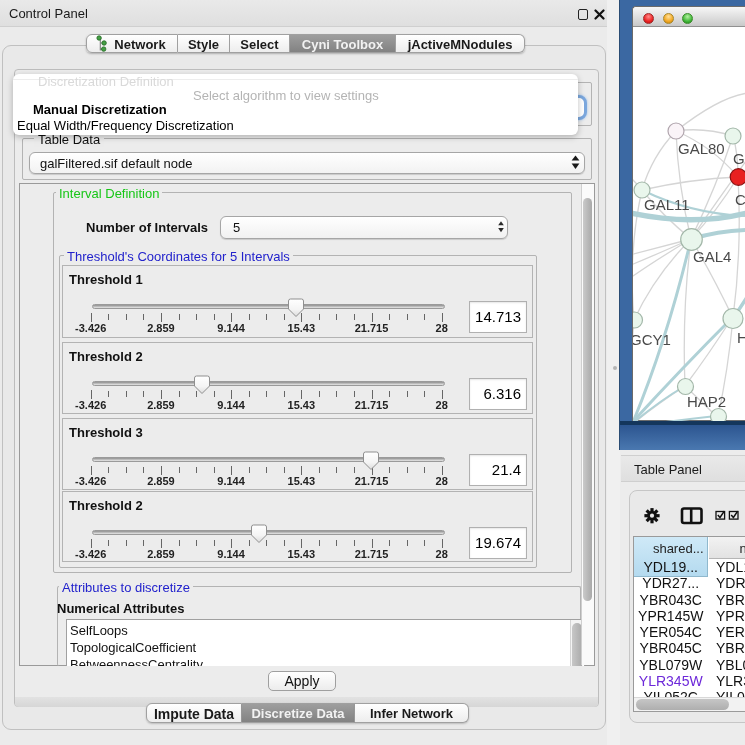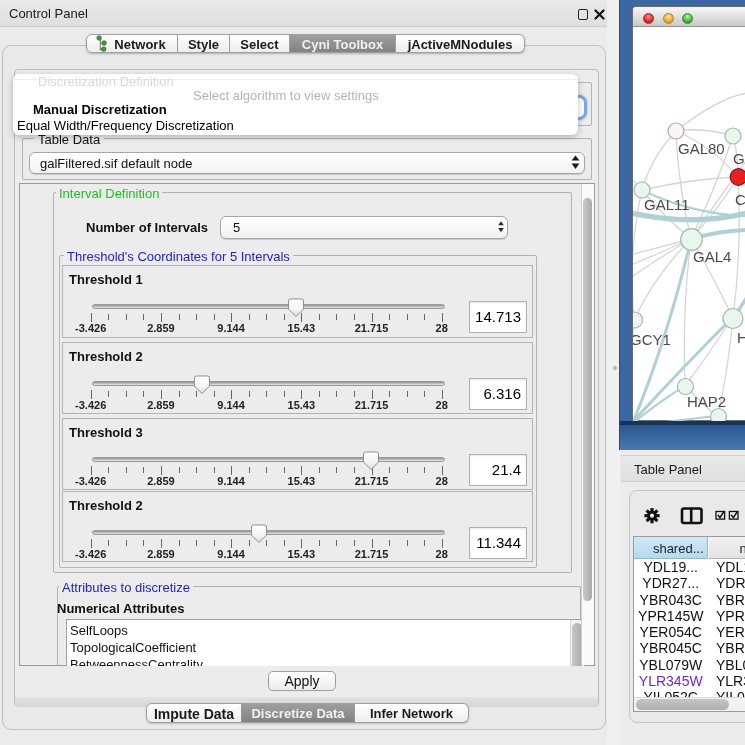--- a/index.html
+++ b/index.html
@@ -223,21 +223,21 @@
             <path d="M3.5,1 L14.5,1 Q16.5,1 16.5,3 L16.5,11 L9,18.5 L1.5,11 L1.5,3 Q1.5,1 3.5,1 Z" fill="url(#thg491)" stroke="#8f8f8f" stroke-width="1"></path>
             <defs>
               <linearGradient id="thg491" x1="0" y1="0" x2="0" y2="1">
                 <stop offset="0" stop-color="#ffffff"></stop>
                 <stop offset="0.6" stop-color="#f4f4f4"></stop>
                 <stop offset="1" stop-color="#dcdcdc"></stop>
               </linearGradient>
             </defs>
           </svg>
           <div style="position:absolute;left:406px;top:35px;width:58px;height:32px;background:#fff;border:1px solid #b0b0b0;box-shadow:inset 0 1px 2px rgba(0,0,0,0.1);"></div>
-          <div style="position:absolute;left:400px;top:42px;width:58px;text-align:right;font-size:15px;color:#000;">11.344</div>
+          <div style="position:absolute;left:400px;top:42px;width:58px;text-align:right;font-size:15px;color:#000;">19.674</div>
         </div>
       </div>
 
   <div class="abs" style="left:57px;top:586px;width:524px;height:80px;border:1px solid #b3b3b3;border-radius:2px;border-bottom:none;"></div>
   <div class="abs" style="left:59px;top:580px;background:#ececec;padding:0 3px;font-size:13px;color:#2222cc;">Attributes to discretize</div>
   <div class="abs" style="left:57px;top:601px;font-size:13px;font-weight:bold;color:#111;">Numerical Attributes</div>
 
   <div class="abs" style="left:66px;top:619px;width:519px;height:47px;background:#ffffff;border:1px solid #a0a0a0;border-bottom:none;overflow:hidden;">
     <div style="position:absolute;left:3px;top:3px;font-size:13px;color:#111;">SelfLoops</div>
     <div style="position:absolute;left:3px;top:20px;font-size:13px;color:#111;">TopologicalCoefficient</div>
@@ -389,21 +389,21 @@
       <rect x="72" y="4.5" width="8.6" height="7.6"></rect>
       <rect x="85.4" y="4.5" width="8.6" height="7.6"></rect>
     </g>
     <g fill="none" stroke="#111" stroke-width="1.5">
       <path d="M73.8,8 L76,10.5 L80.3,4.2"></path>
       <path d="M87.2,8 L89.4,10.5 L93.7,4.2"></path>
     </g>
   </svg>
 
   <div class="abs" style="left:3px;top:45px;width:122px;height:176px;background:#fff;border:1px solid #9a9a9a;border-right:none;overflow:hidden;">
-    <div style="position:absolute;left:0;top:0;width:73.5px;height:22px;background:linear-gradient(#cfe9f7,#b4daef);border-right:1px solid #8fb8cd;border-bottom:1px solid #8fb8cd;text-align:right;font-size:13px;color:#222;padding-top:4px;padding-right:3px;">shared...</div>
+    <div style="position:absolute;left:0;top:0;width:73.5px;height:40px;background:linear-gradient(#cfe9f7,#b4daef);border-right:1px solid #8fb8cd;border-bottom:1px solid #8fb8cd;text-align:right;font-size:13px;color:#222;padding-top:4px;padding-right:3px;">shared...</div>
     <div style="position:absolute;left:74.5px;top:0;width:49px;height:22px;background:linear-gradient(#f2f2f2,#e2e2e2);border-bottom:1px solid #b5b5b5;font-size:13px;color:#222;padding-top:4px;padding-left:31px;">n</div>
     <div id="tbody">
           <div style="position:absolute;left:0;top:22px;width:73.5px;text-align:center;font-size:14px;color:#111;">YDL19...</div>
           <div style="position:absolute;left:82px;top:22px;font-size:14px;color:#111;">YDL1</div>
           <div style="position:absolute;left:0;top:38.25px;width:73.5px;text-align:center;font-size:14px;color:#111;">YDR27...</div>
           <div style="position:absolute;left:82px;top:38.25px;font-size:14px;color:#111;">YDR2</div>
           <div style="position:absolute;left:0;top:54.5px;width:73.5px;text-align:center;font-size:14px;color:#111;">YBR043C</div>
           <div style="position:absolute;left:82px;top:54.5px;font-size:14px;color:#111;">YBR0</div>
           <div style="position:absolute;left:0;top:70.75px;width:73.5px;text-align:center;font-size:14px;color:#111;">YPR145W</div>
           <div style="position:absolute;left:82px;top:70.75px;font-size:14px;color:#111;">YPR1</div>

